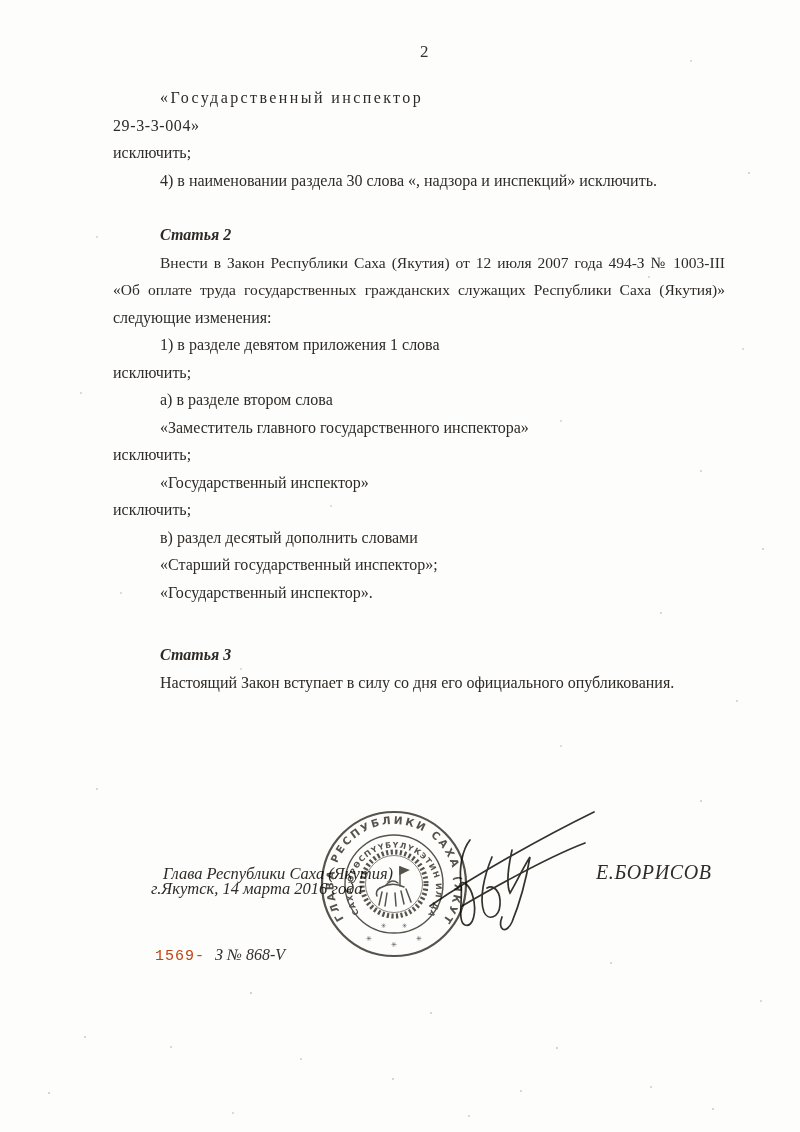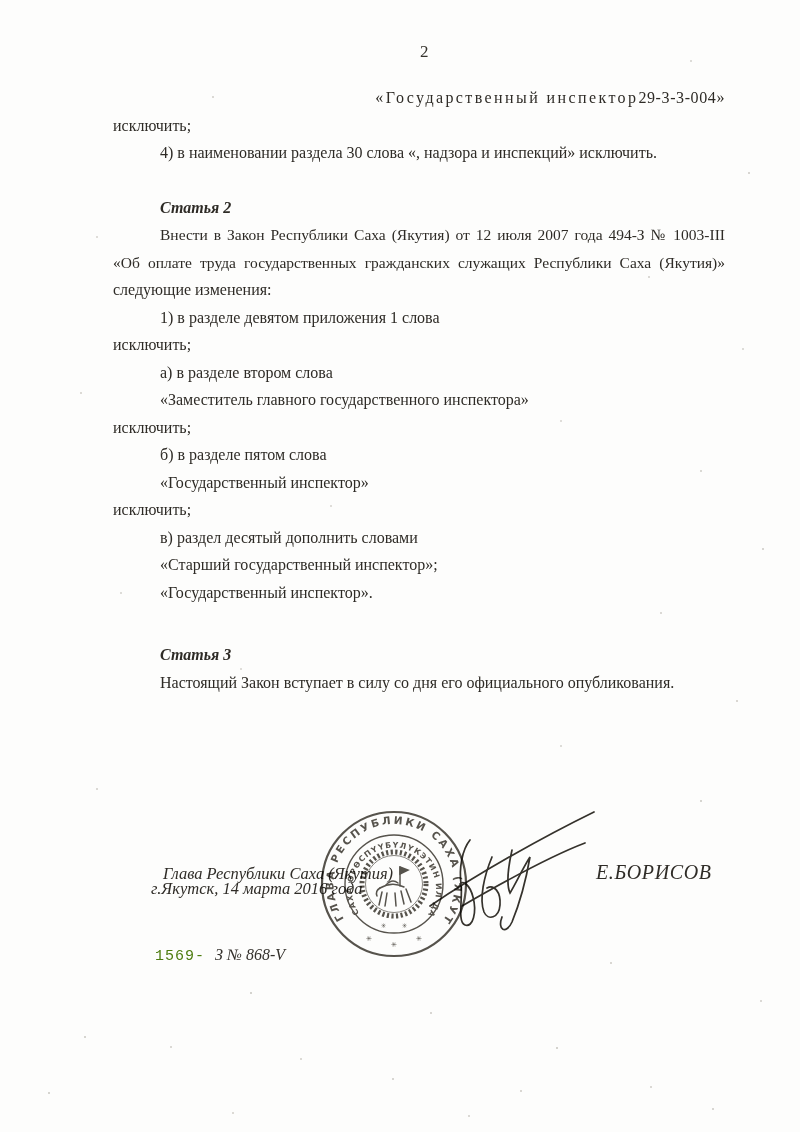--- a/index.html
+++ b/index.html
@@ -27,21 +27,21 @@
     font-size: 16px;
     line-height: 27.5px;
   }
   .line { white-space: nowrap; }
   .indent { text-indent: 47px; }
   .flush  { text-indent: 0; }
   .heading { font-weight: bold; font-style: italic; text-indent: 47px; }
   .h-st2 { margin-top: 27px; }
   .h-st3 { margin-top: 35px; }
   .stretch { text-align: justify; text-align-last: justify; font-size: 15.5px; white-space: normal; }
-  .split { display: flex; justify-content: flex-end; }
+  .split { display: flex; justify-content: center; flex-direction: column; }
   .split .left  { padding-left: 47px; letter-spacing: 2.4px; }
   .split .right { letter-spacing: 0.6px; }
 
   .sig-title {
     position: absolute; left: 163px; top: 864px;
     font-style: italic; font-size: 16.5px; color: #2f2c27;
   }
   .sig-name {
     position: absolute; left: 596px; top: 861px;
     font-style: italic; font-size: 20px; letter-spacing: 0.6px; color: #2f2c27;
@@ -49,21 +49,21 @@
   .sig-place {
     position: absolute; left: 151px; top: 879px;
     font-style: italic; font-size: 16.5px; color: #2f2c27;
   }
   .sig-reg {
     position: absolute; left: 155px; top: 946px;
     font-size: 15px; color: #34312c;
   }
   .sig-reg .stamped {
     font-family: "Liberation Mono", "DejaVu Sans Mono", monospace;
-    font-size: 15px; letter-spacing: 1px; color: #4d7c0f;
+    font-size: 15px; letter-spacing: 1px; color: #c2410c;
   }
   .sig-reg .lawnum {
     font-style: italic; margin-left: 10px; font-size: 16px;
   }
 
   .seal {
     position: absolute; left: 316px; top: 806px;
     width: 156px; height: 156px;
     mix-blend-mode: multiply;
     opacity: 0.93;
@@ -111,21 +111,20 @@
     <div class="line indent">4) в наименовании раздела 30 слова «, надзора и инспекций» исключить.</div>
     <div class="line heading h-st2">Статья 2</div>
     <div class="line indent stretch">Внести в Закон Республики Саха (Якутия) от 12 июля 2007 года 494-З № 1003-III</div>
     <div class="line flush stretch">«Об оплате труда государственных гражданских служащих Республики Саха (Якутия)»</div>
     <div class="line flush">следующие изменения:</div>
     <div class="line indent">1) в разделе девятом приложения 1 слова</div>
     <div class="line flush">исключить;</div>
     <div class="line indent">а) в разделе втором слова</div>
     <div class="line indent">«Заместитель главного государственного инспектора»</div>
     <div class="line flush">исключить;</div>
-    <div class="line indent">б) в разделе пятом слова</div>
     <div class="line indent">«Государственный инспектор»</div>
     <div class="line flush">исключить;</div>
     <div class="line indent">в) раздел десятый дополнить словами</div>
     <div class="line indent">«Старший государственный инспектор»;</div>
     <div class="line indent">«Государственный инспектор».</div>
     <div class="line heading h-st3">Статья 3</div>
     <div class="line indent">Настоящий Закон вступает в силу со дня его официального опубликования.</div>
   </div>
 
   <div class="sig-title">Глава Республики Саха (Якутия)</div>

